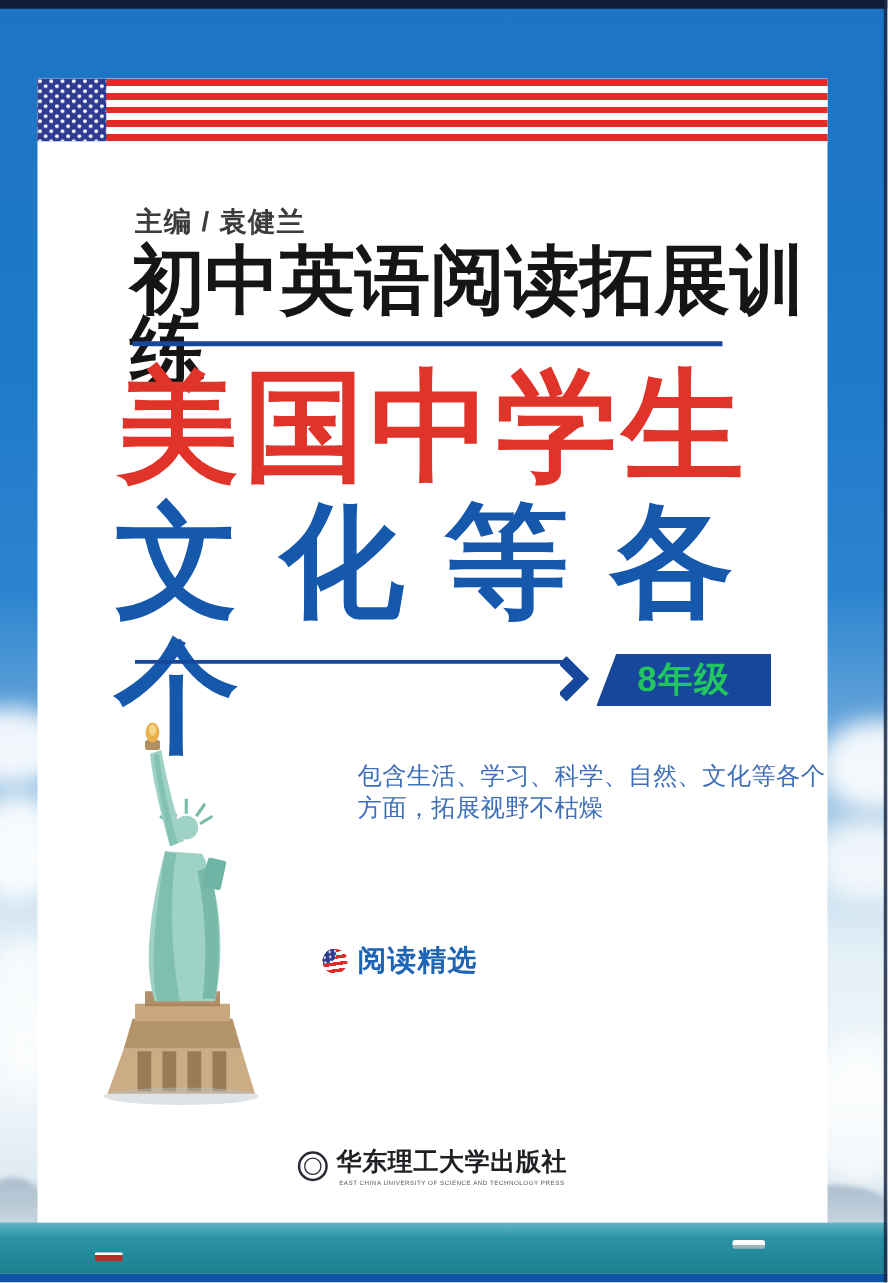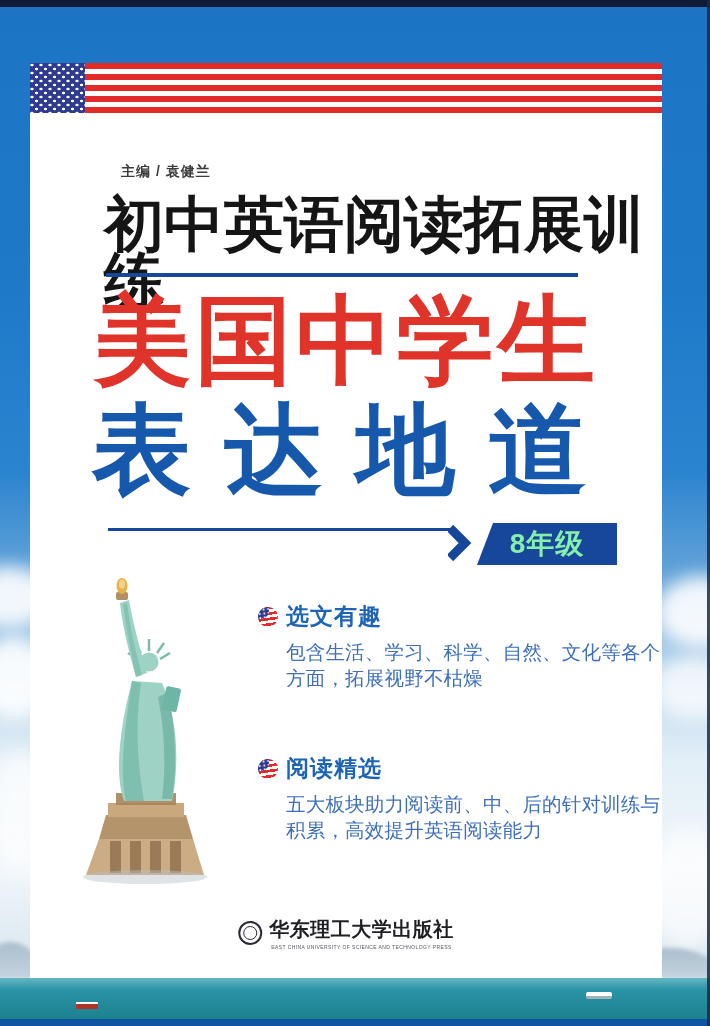--- a/index.html
+++ b/index.html
@@ -35,38 +35,38 @@
     background:repeating-linear-gradient(180deg,
       var(--flag-red,#e22a28) 0 5.56px, #ffffff 5.56px 11.11px);}
   .flag-canton{position:absolute;left:0;top:0;width:55px;height:50px;
     background-color:var(--flag-navy,#2e3b90);
     background-image:
       radial-gradient(#fff 1.2px, rgba(255,255,255,0) 1.9px),
       radial-gradient(#fff 1.2px, rgba(255,255,255,0) 1.9px);
     background-size:9px 8px;background-position:2px 2px,6.5px 6px;}
 
   
-  .editor{position:absolute;left:78px;top:100px;font-size:14px;color:#3c3c3c;
-          letter-spacing:1px;font-weight:bold;margin-left:13px;}
+  .editor{position:absolute;left:78px;top:100px;font-size:22px;color:#3c3c3c;
+          letter-spacing:1px;font-weight:bold;}
   .series-title{position:absolute;left:74px;top:134px;font-size:60px;line-height:56px;
           font-weight:900;color:#151515;font-family:"Liberation Serif",serif;}
   .divider{position:absolute;left:76px;top:210px;width:472px;height:4px;
           background:var(--badge-blue,#17479b);}
   .title-red{position:absolute;left:64px;top:226px;font-size:97px;line-height:104px;
           font-weight:900;color:var(--title-red,#e0332a);letter-spacing:4px;}
   .title-blue{position:absolute;left:62px;top:334px;font-size:99px;line-height:108px;
           font-weight:900;color:var(--title-blue,#1658ab);letter-spacing:33px;
           font-family:"Liberation Serif",serif;}
 
   
   .grade-line{position:absolute;left:78px;top:465px;width:342px;height:3px;
           background:var(--badge-blue,#17479b);}
   .grade-chevron{position:absolute;left:418px;top:462px;}
   .grade-badge{position:absolute;left:447px;top:460px;width:140px;height:42px;
-          background:var(--badge-blue,#17479b);color:#86efac;font-size:28px;font-weight:900;
+          background:var(--badge-blue,#17479b);color:#22c55e;font-size:28px;font-weight:900;
           display:flex;align-items:center;justify-content:center;
           clip-path:polygon(16px 0, 100% 0, 100% 100%, 0 100%);letter-spacing:1px;}
 
   
   .statue{position:absolute;left:40px;top:514px;}
 
   
   .feature{position:absolute;left:228px;width:404px;}
   .f1{top:538px;} .f2{top:632px;} .f3{top:690px;}
   .f-head{display:flex;align-items:center;gap:8px;}
@@ -121,21 +121,21 @@
     <div class="flag-canton"></div>
   </div>
 
   <div class="editor">主编 / 袁健兰</div>
 
   <div class="series-title">初中英语阅读拓展训练</div>
 
   <div class="divider"></div>
 
   <div class="title-red">美国中学生</div>
-  <div class="title-blue">表达地道</div>
+  <div class="title-blue">文化等各个</div>
 
   <div class="grade-line"></div>
   <div class="grade-chevron">
     <svg width="24" height="36" viewBox="0 0 24 36">
       <path d="M2 3 L17 18 L2 33" stroke="#17479b" stroke-width="9" fill="none"></path>
     </svg>
   </div>
   <div class="grade-badge">
     <span>8年级</span>
   </div>
@@ -171,36 +171,30 @@
       <path d="M66 100 C 61 76 56 50 53 27 L 57 26 C 60 50 66 76 72 98 Z" fill="#79bcac" opacity=".7"></path>
       <rect x="46" y="15" width="12" height="8" rx="2" fill="#b08f63"></rect>
       <ellipse cx="52" cy="9" rx="5.5" ry="8" fill="#e8b14a"></ellipse>
       <ellipse cx="52" cy="7" rx="3" ry="4.5" fill="#f3d28a"></ellipse>
 
       <ellipse cx="75" cy="300" rx="62" ry="7" fill="#b9c2c6" opacity=".45"></ellipse>
     </svg>
   </div>
 
   <div class="feature f1">
-    <div class="f-head">
-      <span class="roundel"></span>
-      <span class="f-title">选文有趣</span>
-    </div>
     <div class="f-body">包含生活、学习、科学、自然、文化等各个
 方面，拓展视野不枯燥</div>
   </div>
 
 
   <div class="feature f3">
     <div class="f-head">
       <span class="roundel"></span>
       <span class="f-title">阅读精选</span>
     </div>
-    <div class="f-body">五大板块助力阅读前、中、后的针对训练与
-积累，高效提升英语阅读能力</div>
   </div>
 
   <div class="publisher">
     <span class="pub-logo"></span>
     <span class="pub-text">
       <span class="pub-name">华东理工大学出版社</span>
       <span class="pub-en">EAST CHINA UNIVERSITY OF SCIENCE AND TECHNOLOGY PRESS</span>
     </span>
   </div>
 

